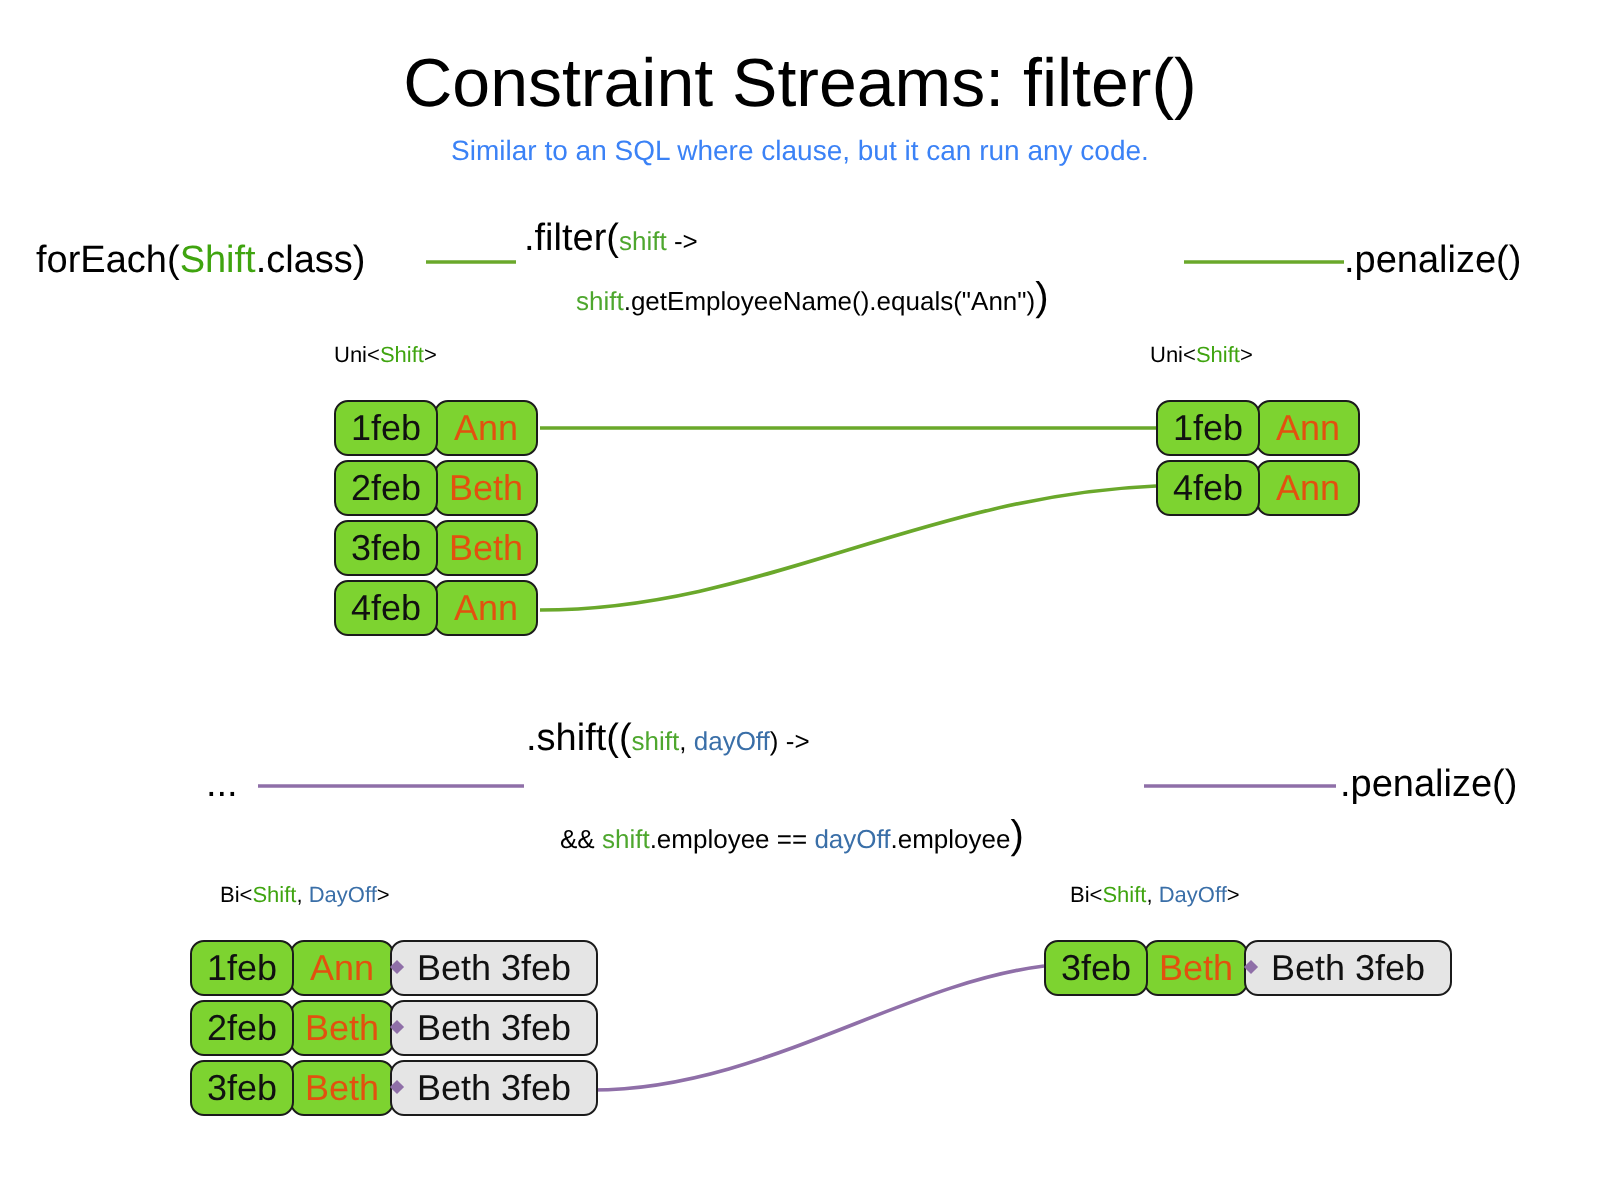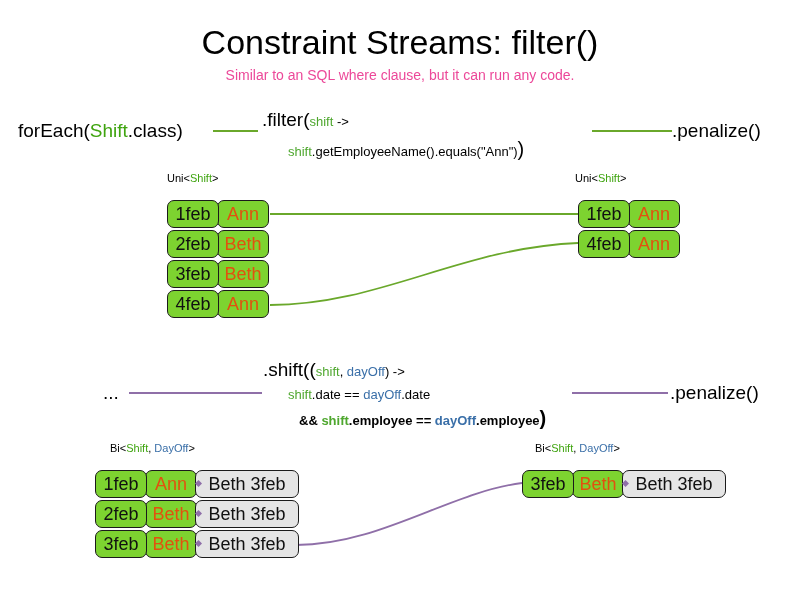--- a/index.html
+++ b/index.html
@@ -32,21 +32,21 @@
     color: #000;
     white-space: nowrap;
   }
   .subtitle {
     position: absolute;
     left: 0; top: 66px;
     width: 800px;
     text-align: center;
     font-size: 14px;
     line-height: 18px;
-    color: #ec4899;
+    color: #3b82f6;
     white-space: nowrap;
   }
   
   .code {
     position: absolute;
     white-space: nowrap;
     font-family: "Liberation Sans", sans-serif;
     color: #000;
   }
   .big   { font-size: 19px; line-height: 22px; }
@@ -184,23 +184,22 @@
   </div>
   <div class="card" style="left:578px; top:230px;">
     <div class="cell date">4feb</div>
     <div class="cell name">Ann</div>
   </div>
 
   <div class="code big" style="left:103px; top:382px;">...</div>
 
   <div class="code big" style="left:263px; top:359px;"><span>.shift((</span><span class="sml green">shift</span><span class="sml">, </span><span class="sml blue">dayOff</span><span class="sml">) -&gt;</span></div>
 
-  <div class="code sml" style="left:288px; top:386px;"><span class="green">shift</span><span>.date == </span><span class="blue">dayOff</span><span>.date</span></div>
-
-  <div class="code sml" style="left:299px; top:408px;font-weight:bold;"><span>&amp;&amp; </span><span class="green">shift</span><span>.employee == </span><span class="blue">dayOff</span><span>.employee</span><span class="paren-big">)</span></div>
+
+  <div class="code sml" style="left:280px; top:408px;"><span>&amp;&amp; </span><span class="green">shift</span><span>.employee == </span><span class="blue">dayOff</span><span>.employee</span><span class="paren-big">)</span></div>
 
   <div class="code big" style="left:670px; top:382px;">.penalize()</div>
 
   <div class="typelabel" style="left:110px; top:438px;"><span>Bi&lt;</span><span class="gen-green">Shift</span><span>, </span><span class="gen-blue">DayOff</span><span>&gt;</span></div>
 
   <div class="typelabel" style="left:535px; top:438px;"><span>Bi&lt;</span><span class="gen-green">Shift</span><span>, </span><span class="gen-blue">DayOff</span><span>&gt;</span></div>
 
   <div class="card" style="left:95px; top:470px;">
     <div class="cell date">1feb</div>
     <div class="cell name">Ann</div>

